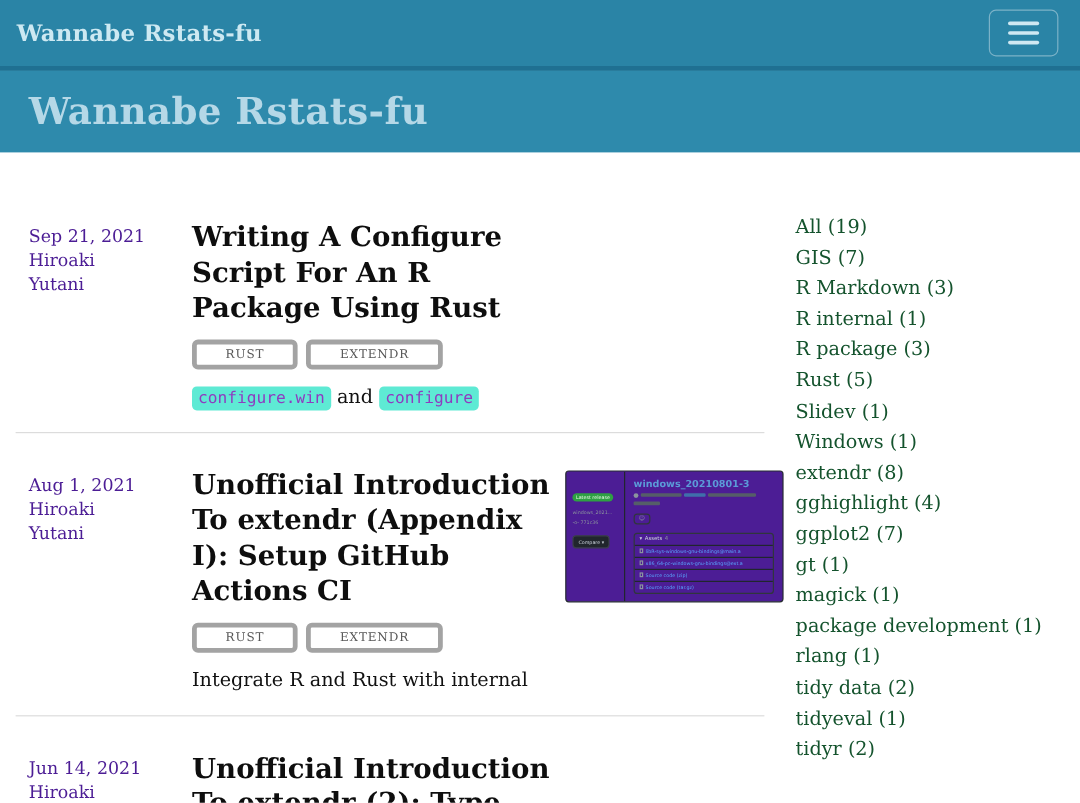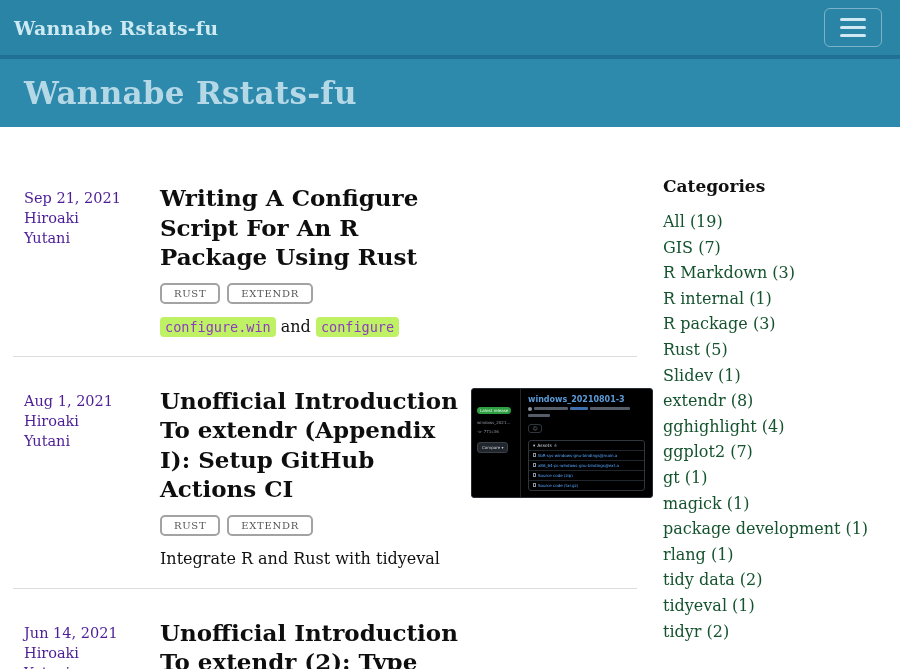--- a/index.html
+++ b/index.html
@@ -49,34 +49,34 @@
   .post-meta { width:120px; flex:none; font-size:14.5px; line-height:20px; color:#4c1d95; padding-top:5px; }
   .post-meta .author { width:62px; }
   .post-main { width:302px; flex:none;margin-left:16px; }
   .post-title {
     margin:0; font-size:23px; line-height:29.5px; font-weight:700; color:#0e0e0e;
     cursor:pointer;
   }
   .tags { margin-top:11px; display:flex; gap:7px; }
   .tag {
     font-size:10px; letter-spacing:0.7px; color:#565656; background:#fff;
-    border:2px solid #a3a3a3; border-radius:5px; padding:3px 12px;
+    border:4px solid #a3a3a3; border-radius:5px; padding:3px 24px;
     text-transform:uppercase; cursor:pointer; white-space:nowrap;
   }
   .desc { margin:13px 0 0 0; font-size:16px; color:#111; }
   .code {
     font-family:"DejaVu Sans Mono", monospace; font-size:13.5px;
-    color:#8e3cc0; background:#bef264; padding:2px 5px; border-radius:4px;
+    color:#8e3cc0; background:#5eead4; padding:2px 5px; border-radius:4px;
   }
   hr.sep { border:0; border-top:1px solid #dcdcdc; margin:20px 0 29px 0; width:624px; }
 
   
   .thumb {
     margin:2px 0 0 9px; width:182px; height:110px; flex:none;
-    background:#000000; border:1px solid #272c33; border-radius:3px;
+    background:#4c1d95; border:1px solid #272c33; border-radius:3px;
     display:flex; overflow:hidden; cursor:pointer;
     font-family:"DejaVu Sans", sans-serif;
   }
   .thumb-left { width:49px; flex:none; border-right:1px solid #21262d; padding:8px 4px 0 5px; }
   .badge-latest {
     display:inline-block; background:#2ea043; color:#eafbe7;
     font-size:4px; padding:1px 3px; border-radius:4px; line-height:5px;
   }
   .tiny-gray { font-size:4px; color:#8b949e; margin-top:4px; line-height:5px;
     white-space:nowrap; overflow:hidden; }
@@ -150,21 +150,21 @@
       <div class="post-meta">
         <div class="date">Aug 1, 2021</div>
         <div class="author">Hiroaki Yutani</div>
       </div>
       <div class="post-main">
         <h2 class="post-title">Unofficial Introduction To extendr (Appendix I): Setup GitHub Actions CI</h2>
         <div class="tags">
           <span class="tag">RUST</span>
           <span class="tag">EXTENDR</span>
         </div>
-        <p class="desc">Integrate R and Rust with tidyeval</p>
+        <p class="desc">Integrate R and Rust with internal</p>
       </div>
 
       <div class="thumb">
         <div class="thumb-left">
           <span class="badge-latest">Latest release</span>
           <div class="tiny-gray">windows_2021...</div>
           <div class="tiny-gray">-o- 771c36</div>
           <span class="compare-btn">Compare ▾</span>
         </div>
         <div class="thumb-right">
@@ -214,29 +214,29 @@
         <div class="author">Hiroaki Yutani</div>
       </div>
       <div class="post-main">
         <h2 class="post-title">Unofficial Introduction To extendr (2): Type</h2>
       </div>
     </article>
 
   </main>
 
   <aside class="sidebar">
-    <h3 class="cats-heading">Categories</h3>
     <ul class="cats">
       <li>All (19)</li>
       <li>GIS (7)</li>
       <li>R Markdown (3)</li>
       <li>R internal (1)</li>
       <li>R package (3)</li>
       <li>Rust (5)</li>
       <li>Slidev (1)</li>
+      <li>Windows (1)</li>
       <li>extendr (8)</li>
       <li>gghighlight (4)</li>
       <li>ggplot2 (7)</li>
       <li>gt (1)</li>
       <li>magick (1)</li>
       <li>package development (1)</li>
       <li>rlang (1)</li>
       <li>tidy data (2)</li>
       <li>tidyeval (1)</li>
       <li>tidyr (2)</li>

